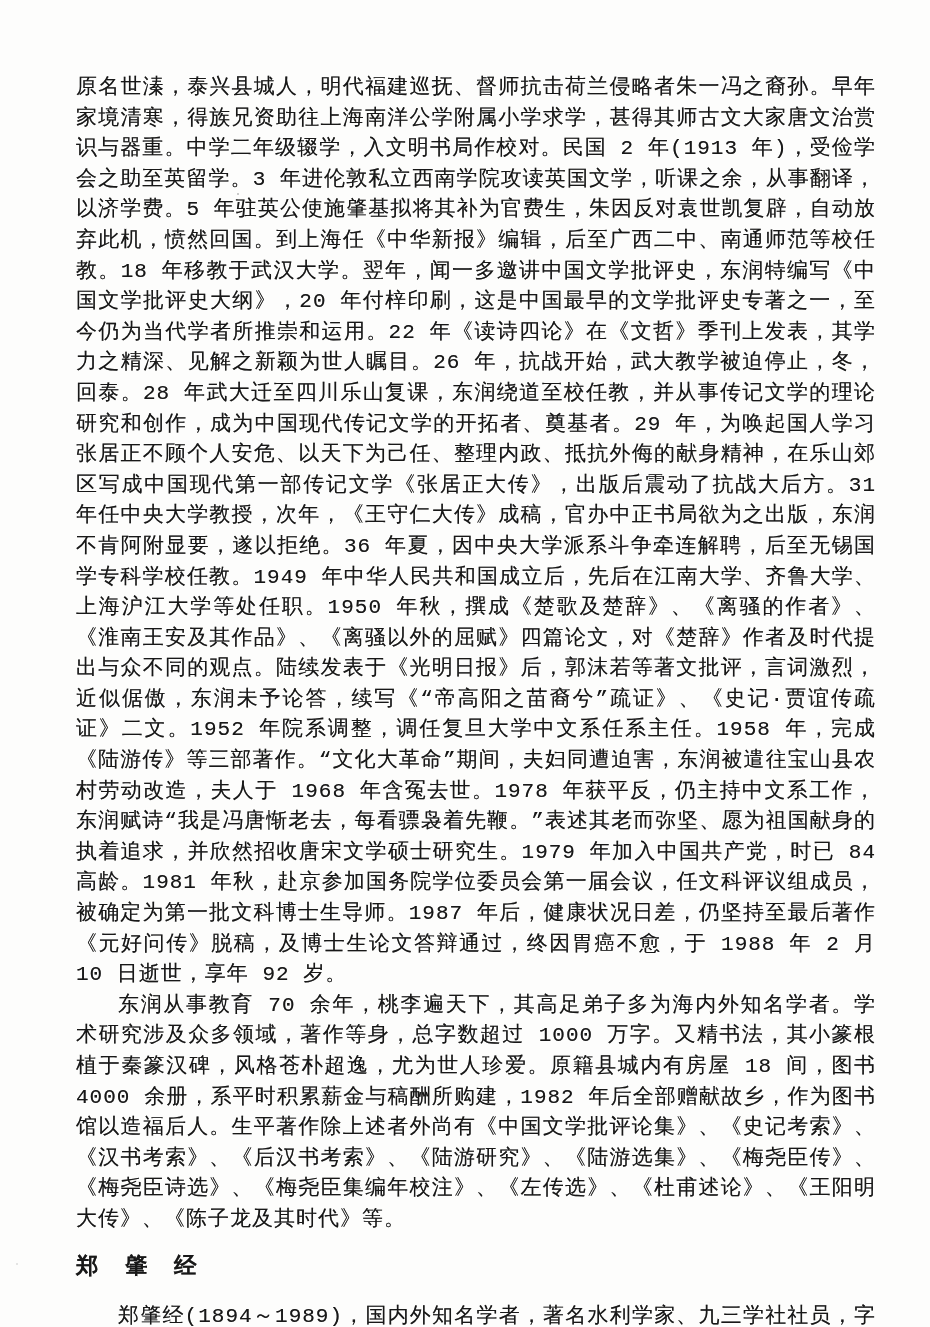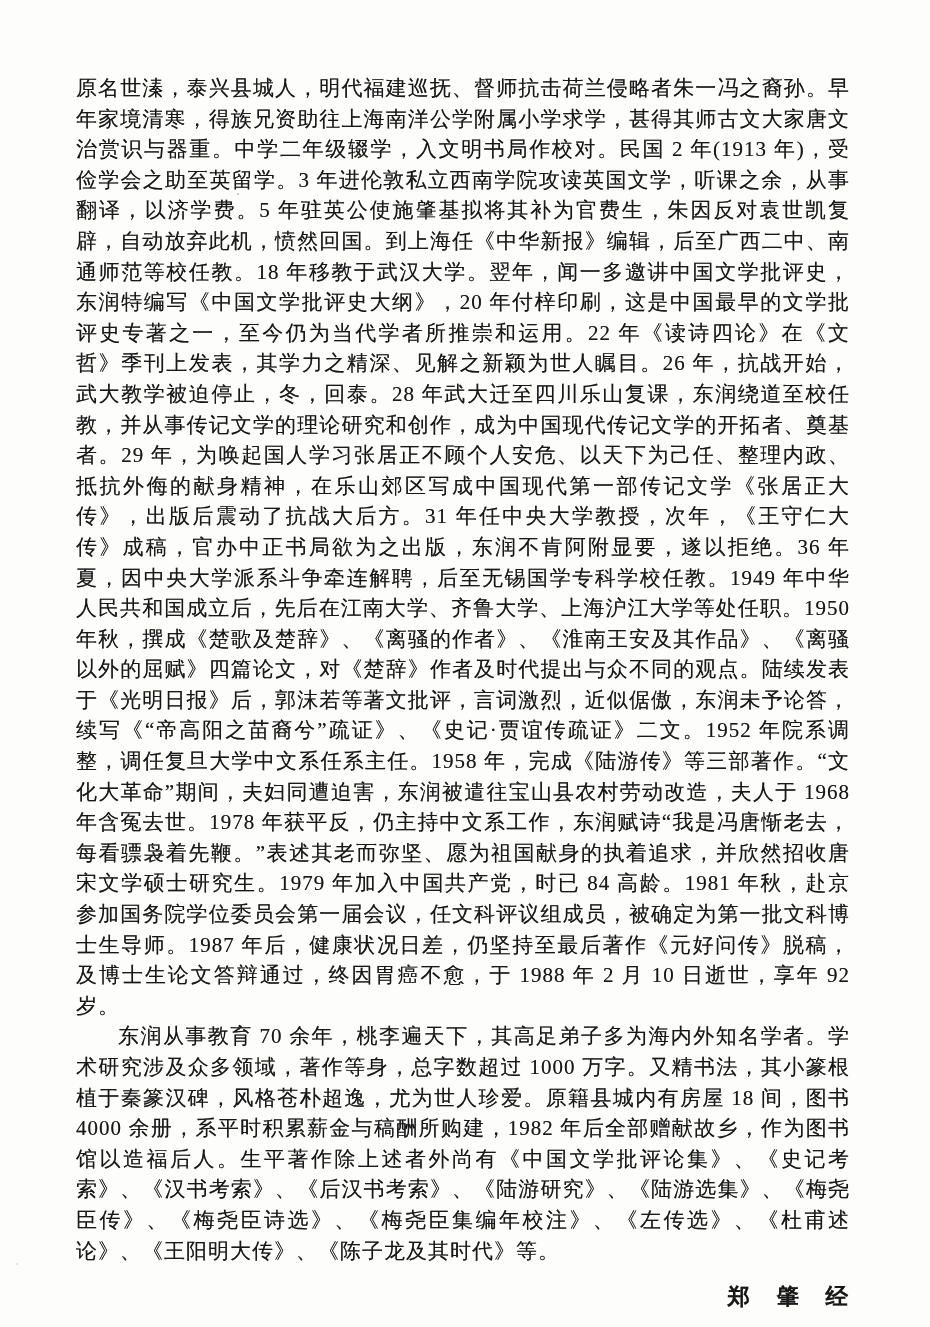--- a/index.html
+++ b/index.html
@@ -7,43 +7,43 @@
     padding: 0;
     background: #ffffff;
   }
   .page {
     position: relative;
     width: 930px;
     height: 1327px;
     margin: 0 auto;
     background: #fdfdfc;
     box-sizing: border-box;
-    padding: 73px 80px 0 76px;
+    padding: 73px 54px 0 76px;
     overflow: hidden;
-    font-family: Liberation Serif, serif;
+    font-family: Liberation Mono, monospace;
     color: #181818;
   }
   .body-par {
     margin: 0;
     font-size: 21px;
     line-height: 30.6px;
     letter-spacing: 1px;
     text-align: justify;
     
     text-shadow: 0 0 0.4px rgba(20,20,20,0.55);
   }
   .body-par.indent {
     text-indent: 2em;
   }
   .section-heading {
     margin: 15px 0 19px 0;
     font-size: 22.5px;
     font-weight: bold;
     line-height: 32px;
-    text-align: right;
+    text-align: left;
     letter-spacing: 2px;
     text-shadow: 0 0 0.4px rgba(20,20,20,0.6);
   }
   
   .speck {
     position: absolute;
     background: rgba(60,60,60,0.35);
     border-radius: 50%;
   }
   .speck.s1 { left: 237px; top: 193px; width: 2px; height: 2px; }

